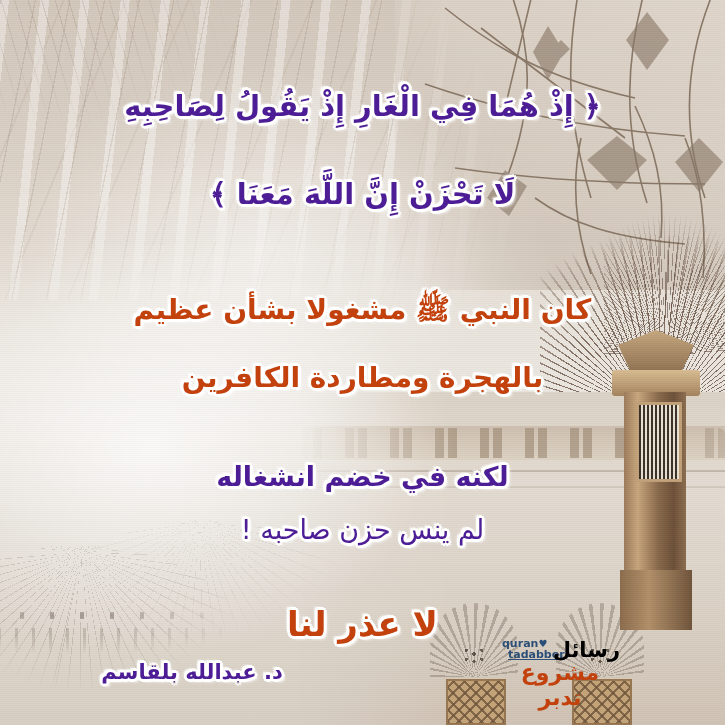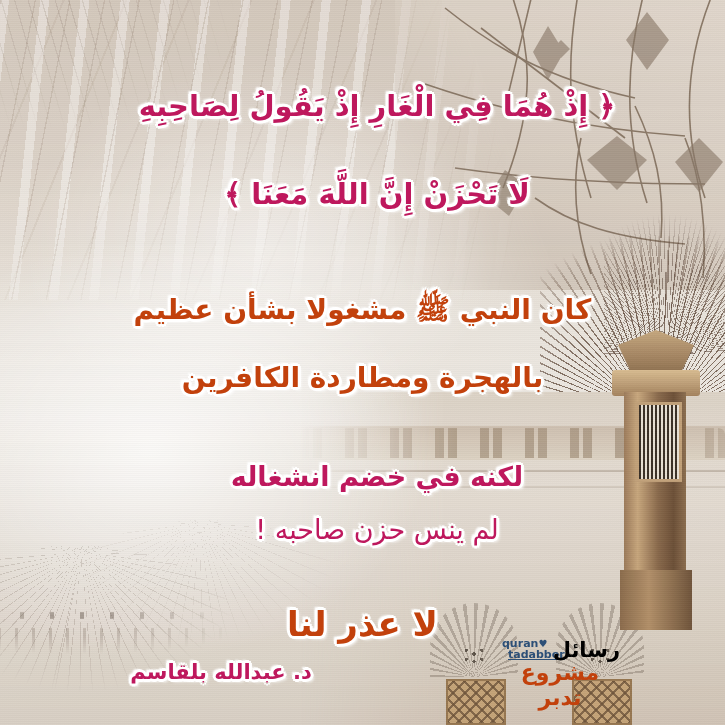--- a/index.html
+++ b/index.html
@@ -193,26 +193,25 @@
 
   
   .content{position:absolute;inset:0;direction:rtl;text-align:center;}
 
   .tline{
     position:absolute;left:0;right:0;text-align:center;
     white-space:nowrap;line-height:1.25;
     font-family:"DejaVu Sans","Liberation Sans",sans-serif;
   }
   .maroon{
-    color:#be185d;
+    color:#4c1d95;
     text-shadow:
       -2px -2px 0 #fff, 2px -2px 0 #fff, -2px 2px 0 #fff, 2px 2px 0 #fff,
       -3px 0 0 #fff, 3px 0 0 #fff, 0 -3px 0 #fff, 0 3px 0 #fff,
       -3px -3px 2px #fff, 3px 3px 3px rgba(255,255,255,.9);
-    padding-left: 29px;
   }
   .navy{
     color:#c2410c;
     text-shadow:
       -2px -2px 0 #fff, 2px -2px 0 #fff, -2px 2px 0 #fff, 2px 2px 0 #fff,
       -3px 0 0 #fff, 3px 0 0 #fff, 0 -3px 0 #fff, 0 3px 0 #fff,
       -3px -3px 2px #fff, 3px 3px 3px rgba(255,255,255,.9);
   }
 
   .verse1{top:88px;font-size:29px;font-weight:bold;}

